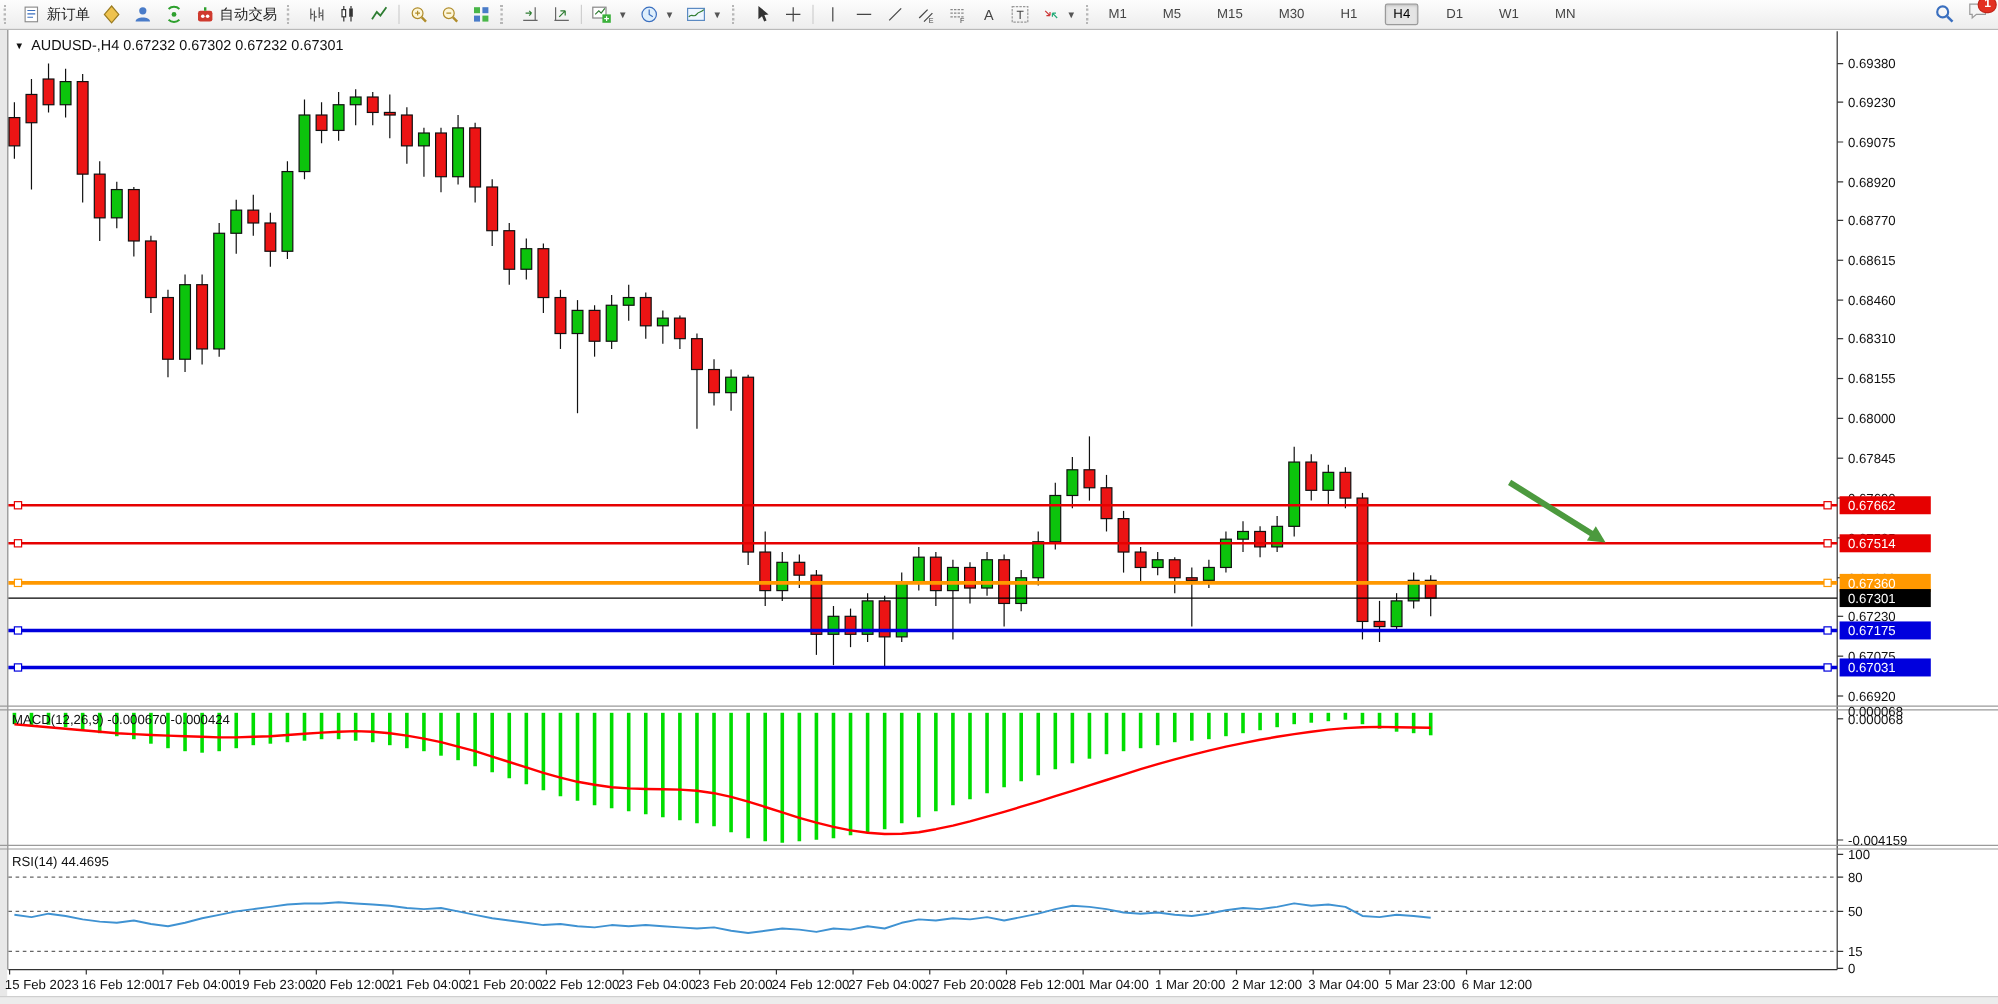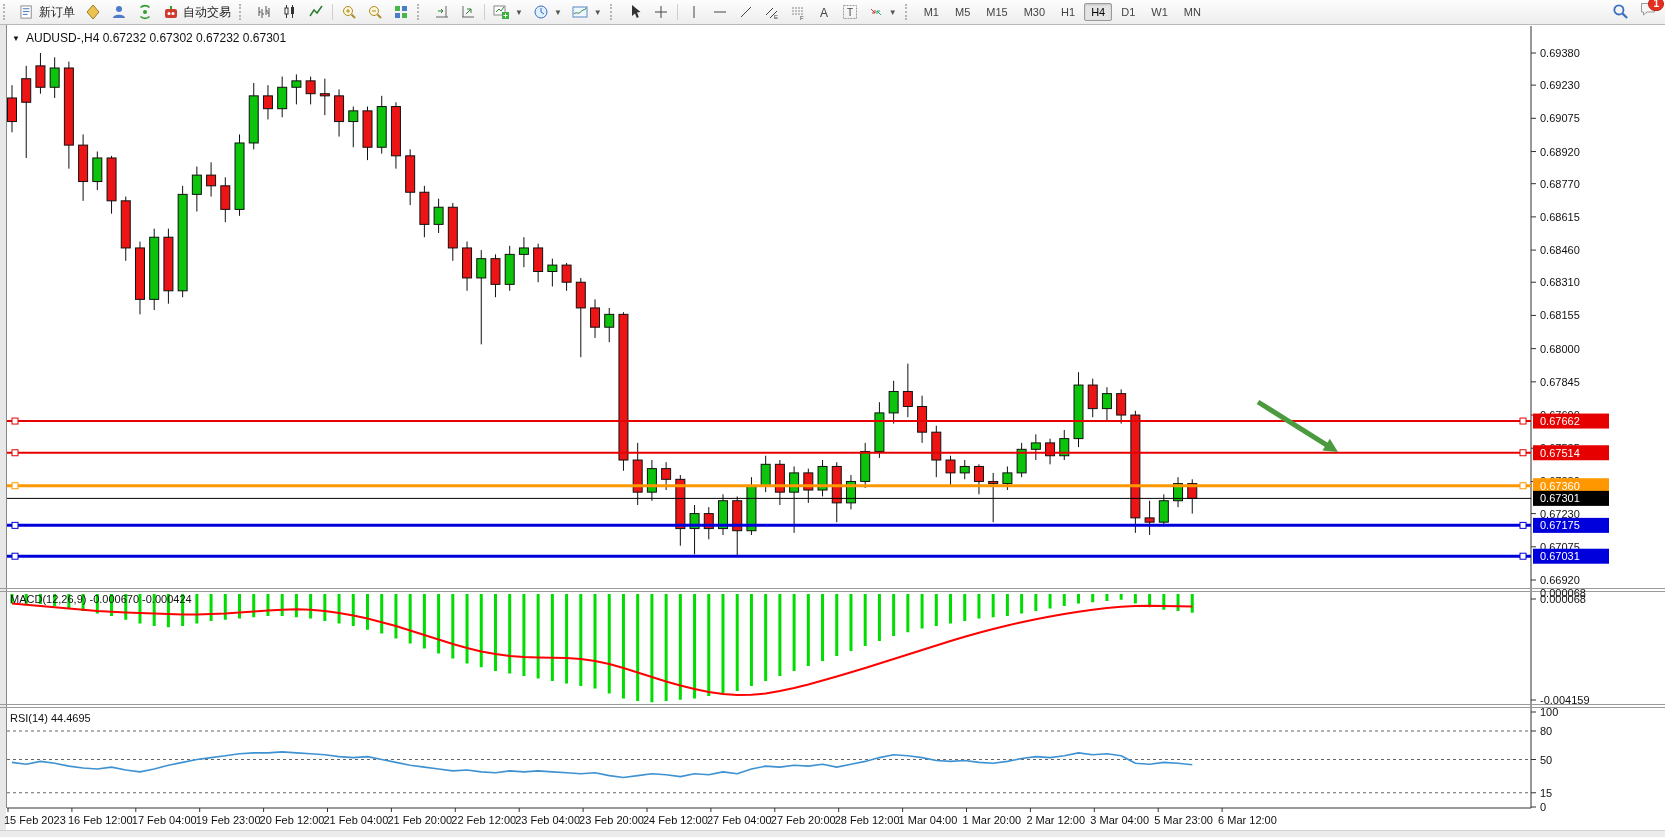--- a/index.html
+++ b/index.html
@@ -202,21 +202,21 @@
     <div class="tb-btn">
       <svg width="16" height="16" viewBox="0 0 16 16">
           <path d="M3 5l4 4m0 0V6m0 3H4" stroke="#c33" fill="none"></path>
           <path d="M13 11 9 7m0 0v3m0-3h3" stroke="#2a7" fill="none"></path>
         </svg>
       <span class="dd">▼</span>
     </div>
 
     <div class="grip"></div>
 
-    <div id="tf-group" style="display:flex;align-items:flex-end;gap:2px">
+    <div id="tf-group" style="display:flex;align-items:flex-end;gap:16px">
       <span class="tf">M1</span>
       <span class="tf">M5</span>
       <span class="tf">M15</span>
       <span class="tf">M30</span>
       <span class="tf">H1</span>
       <span class="tf active">H4</span>
       <span class="tf">D1</span>
       <span class="tf">W1</span>
       <span class="tf">MN</span>
     </div>

